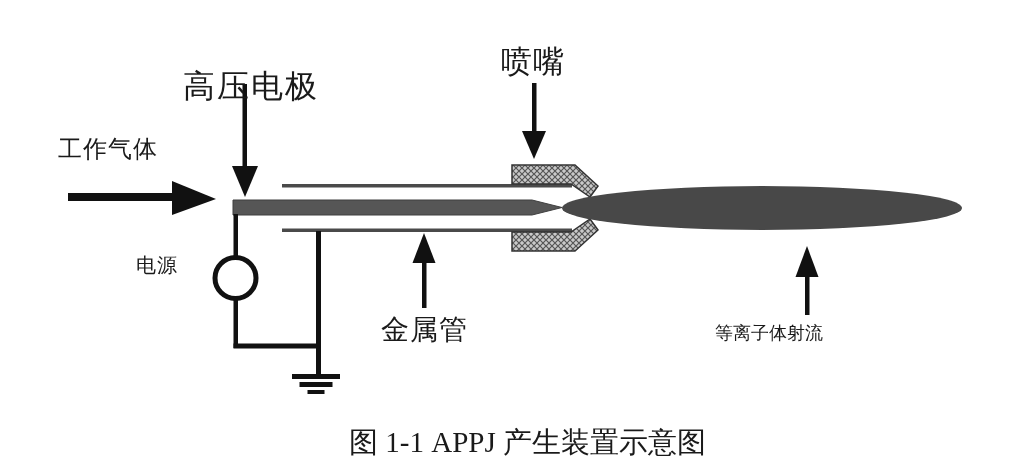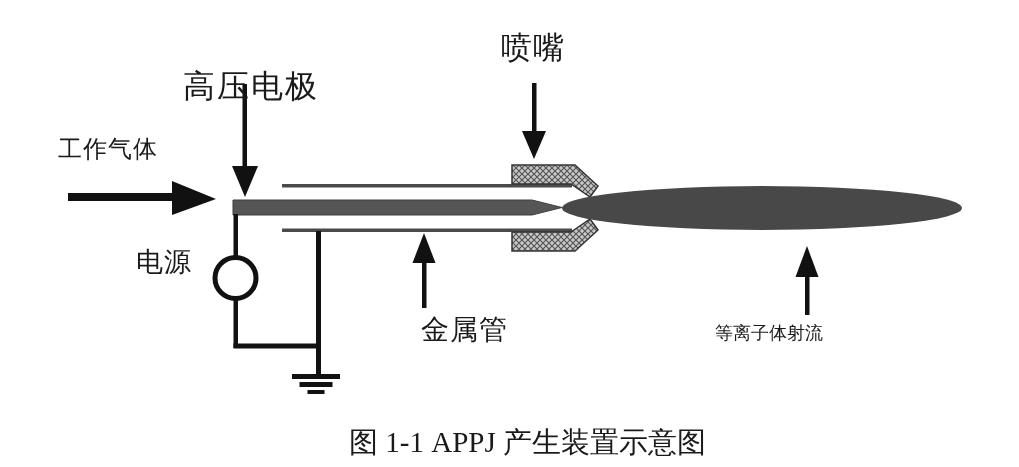--- a/index.html
+++ b/index.html
@@ -14,23 +14,23 @@
   #diagram-svg { position: absolute; left: 0; top: 0; }
   .label {
     position: absolute;
     color: #1a1a1a;
     white-space: nowrap;
     line-height: 1;
     font-family: "Liberation Serif", "DejaVu Serif", serif;
   }
   .lbl-working-gas { left: 58px;  top: 137px; font-size: 24px; letter-spacing: 1px; }
   .lbl-hv          { left: 183px; top: 38px;  font-size: 32px; letter-spacing: 2px; margin-top: 32px; }
-  .lbl-nozzle      { left: 501px; top: 32px;  font-size: 31px; letter-spacing: 1px; }
-  .lbl-power       { left: 136px; top: 249px; font-size: 27px; letter-spacing: 1px; }
-  .lbl-tube        { left: 381px; top: 316px; font-size: 28px; letter-spacing: 1px; margin-left: 40px; }
+  .lbl-nozzle      { left: 501px; top: 46px;  font-size: 31px; letter-spacing: 1px; }
+  .lbl-power       { left: 136px; top: 255px; font-size: 20px; letter-spacing: 1px; }
+  .lbl-tube        { left: 381px; top: 316px; font-size: 28px; letter-spacing: 1px; }
   .lbl-jet         { left: 715px; top: 324px; font-size: 18px; }
   .figure-caption {
     position: absolute;
     left: 0; top: 423px;
     width: 1019px;
     text-align: center;
     transform: translateX(18px);
     font-size: 29px;
     color: #1a1a1a;
   }

